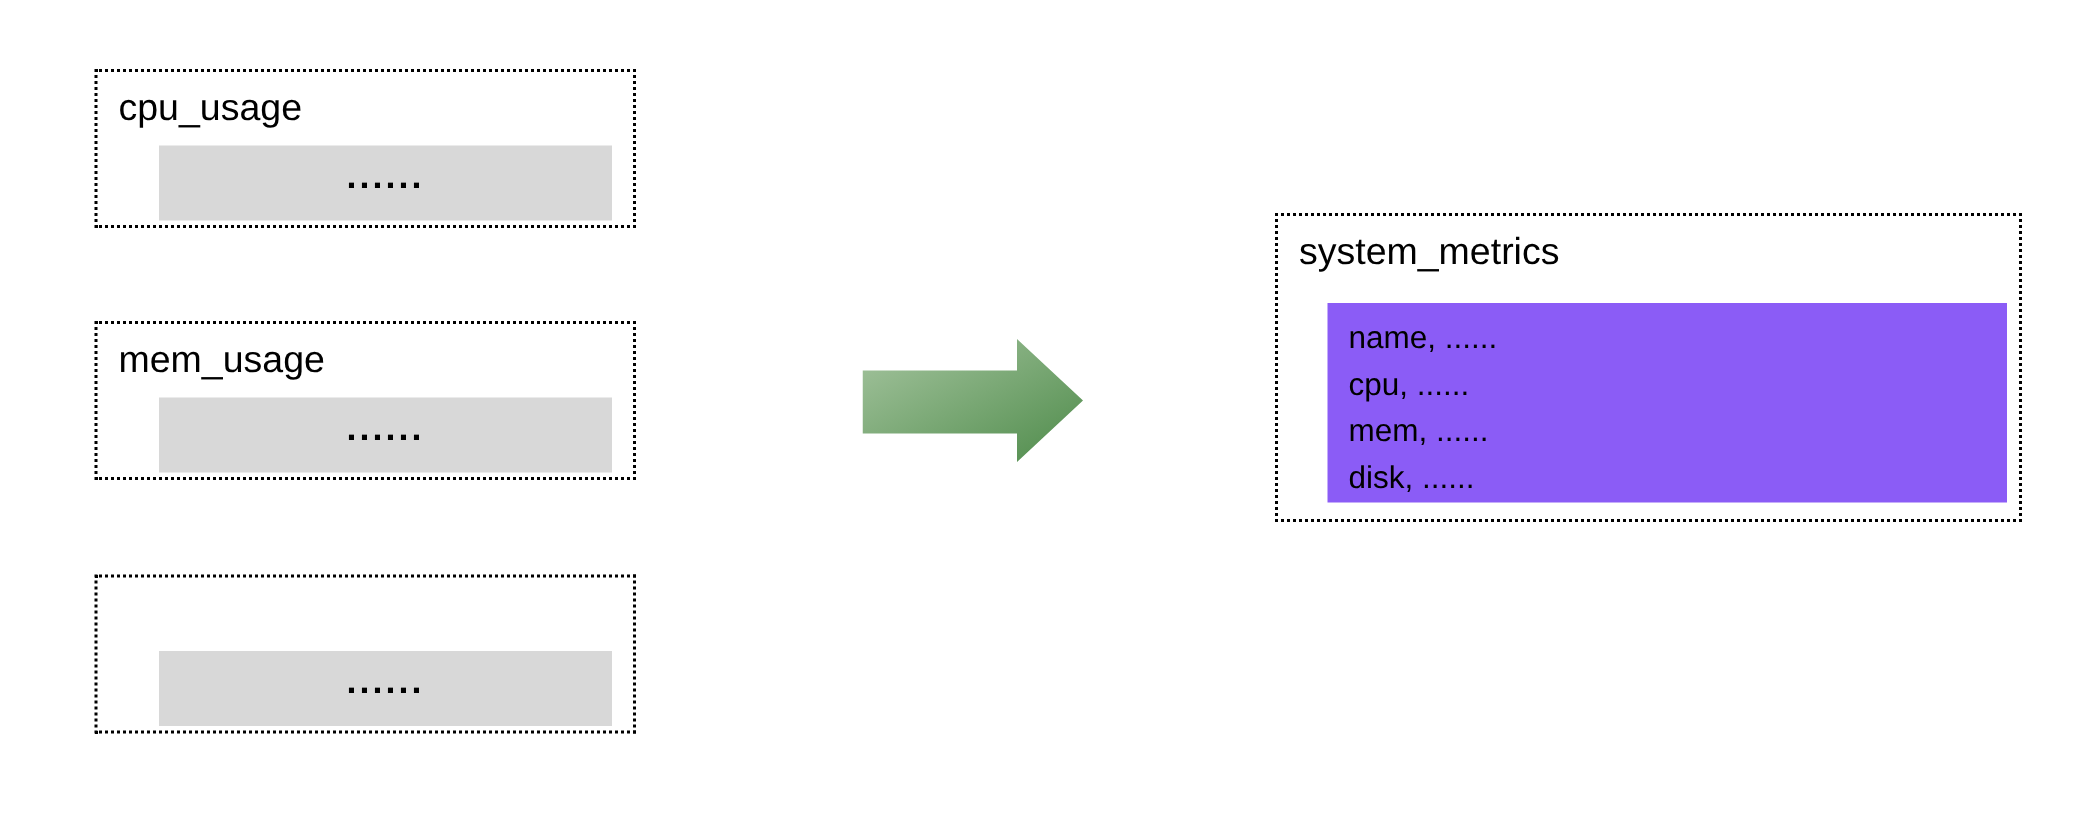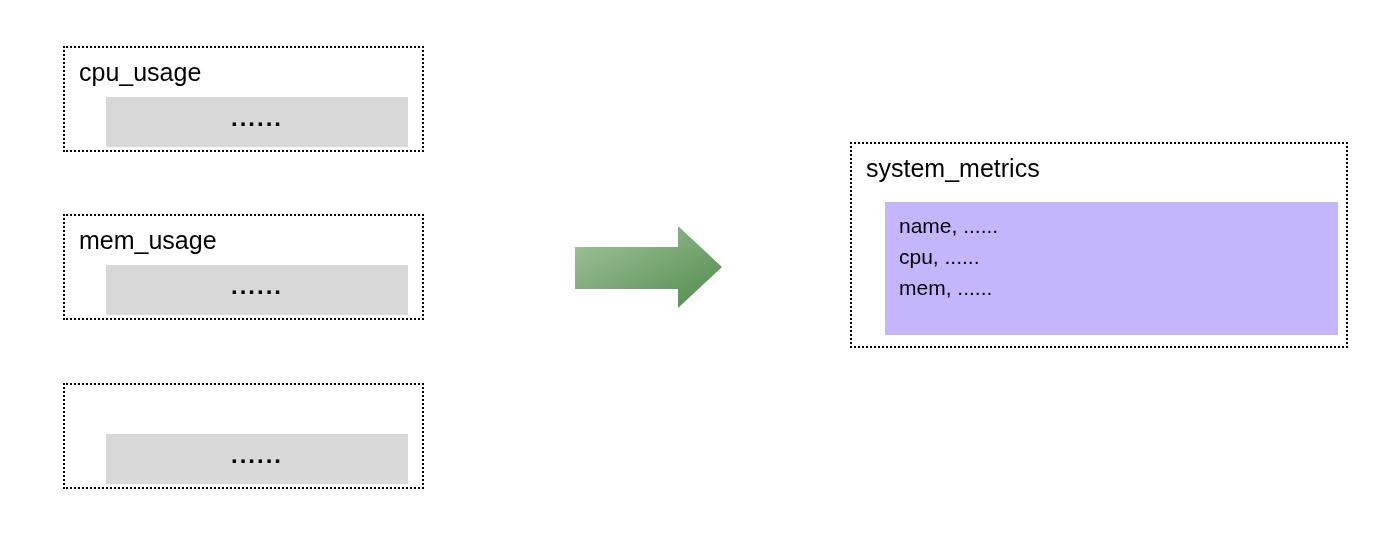--- a/index.html
+++ b/index.html
@@ -49,21 +49,21 @@
     width: 147px; height: 82px;
   }
   .tgt-box {
     left: 850px; top: 142px;
     width: 498px; height: 206px;
   }
   .tgt-inner {
     position: absolute;
     left: 33px; top: 58px;
     width: 453px; height: 133px;
-    background: #c4b5fd;
+    background: #8b5cf6;
     padding: 8px 0 0 14px;
   }
   .tgt-line {
     font-size: 21px;
     line-height: 31px;
     white-space: nowrap;
   }
 </style>
 </head>
 <body>
@@ -99,14 +99,15 @@
     <polygon points="0,21 103,21 103,0 147,41 103,82 103,63 0,63" fill="url(#arrowGrad)"></polygon>
   </svg>
 </div>
 
 <div class="dotted-box tgt-box">
   <div class="box-title">system_metrics</div>
   <div class="tgt-inner">
     <div class="tgt-line">name, ......</div>
     <div class="tgt-line">cpu, ......</div>
     <div class="tgt-line">mem, ......</div>
+    <div class="tgt-line">disk, ......</div>
   </div>
 </div>
 
 </body></html>

